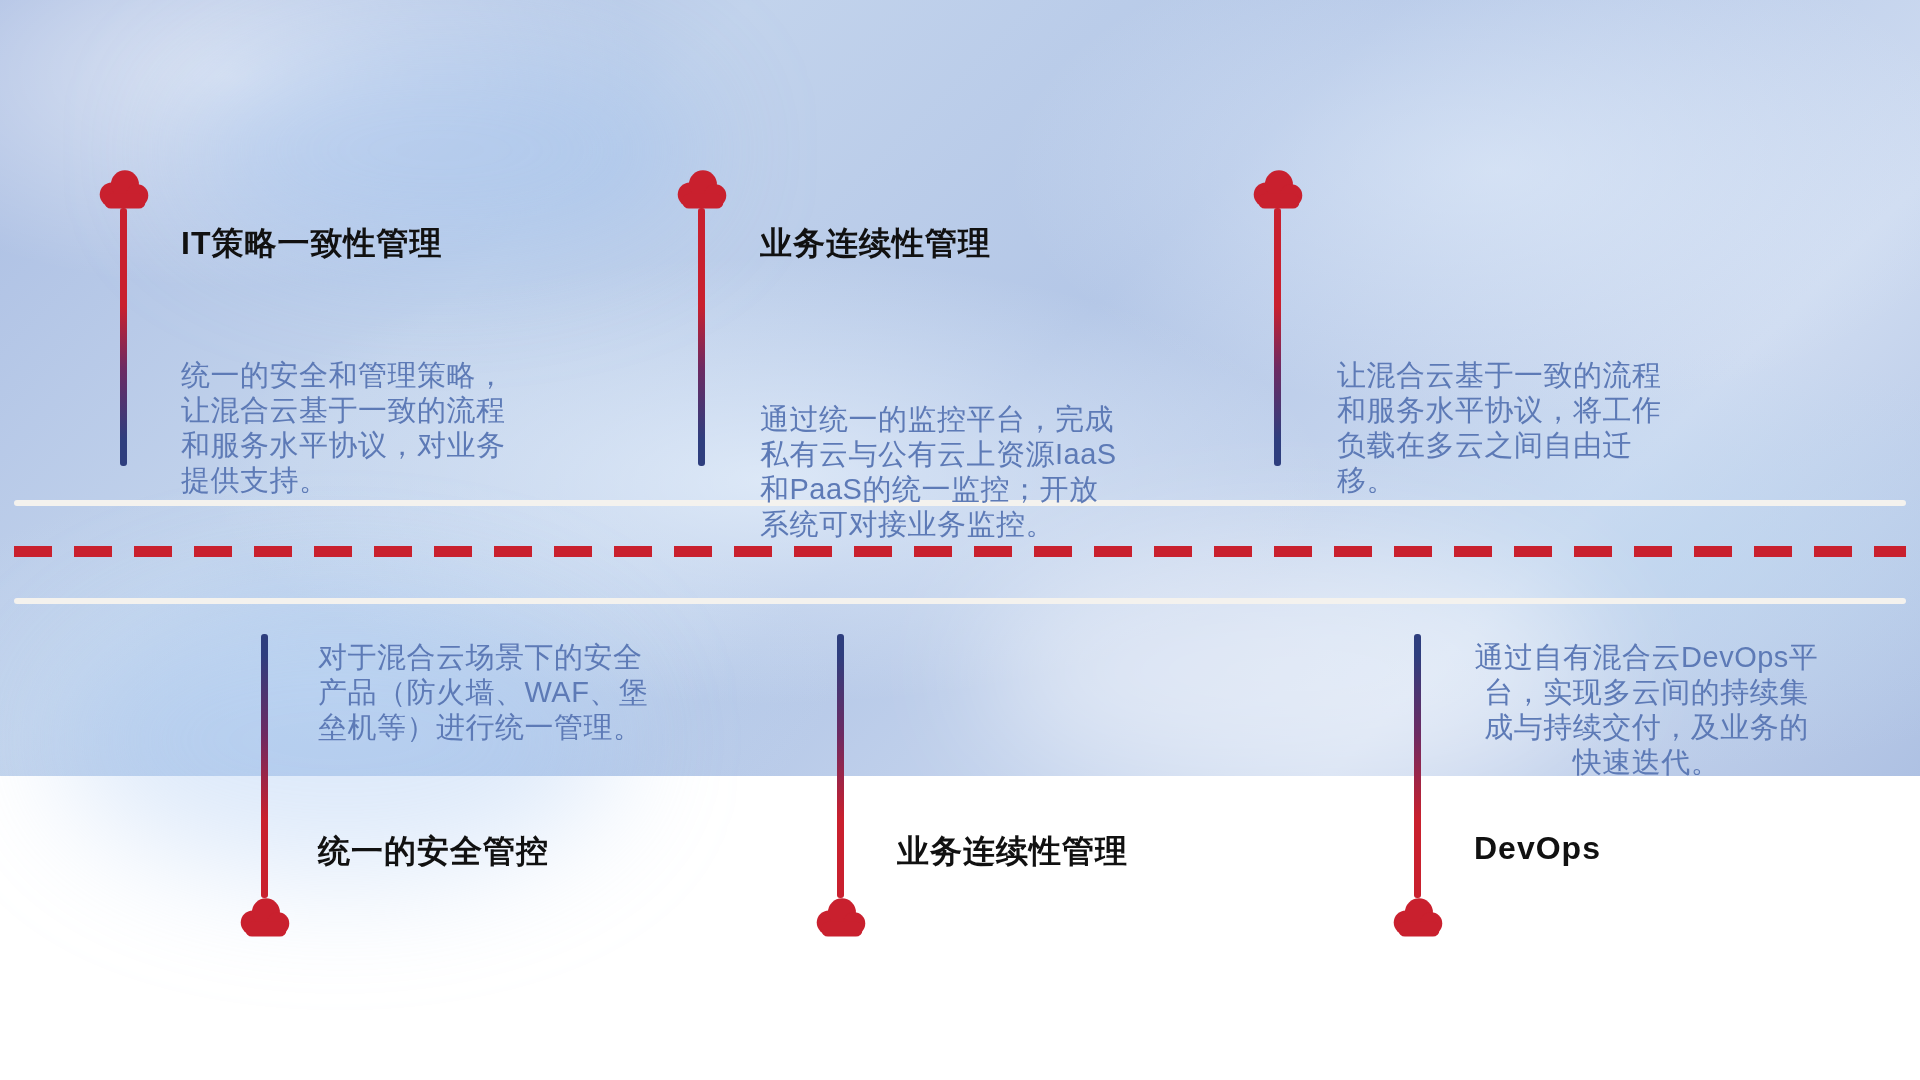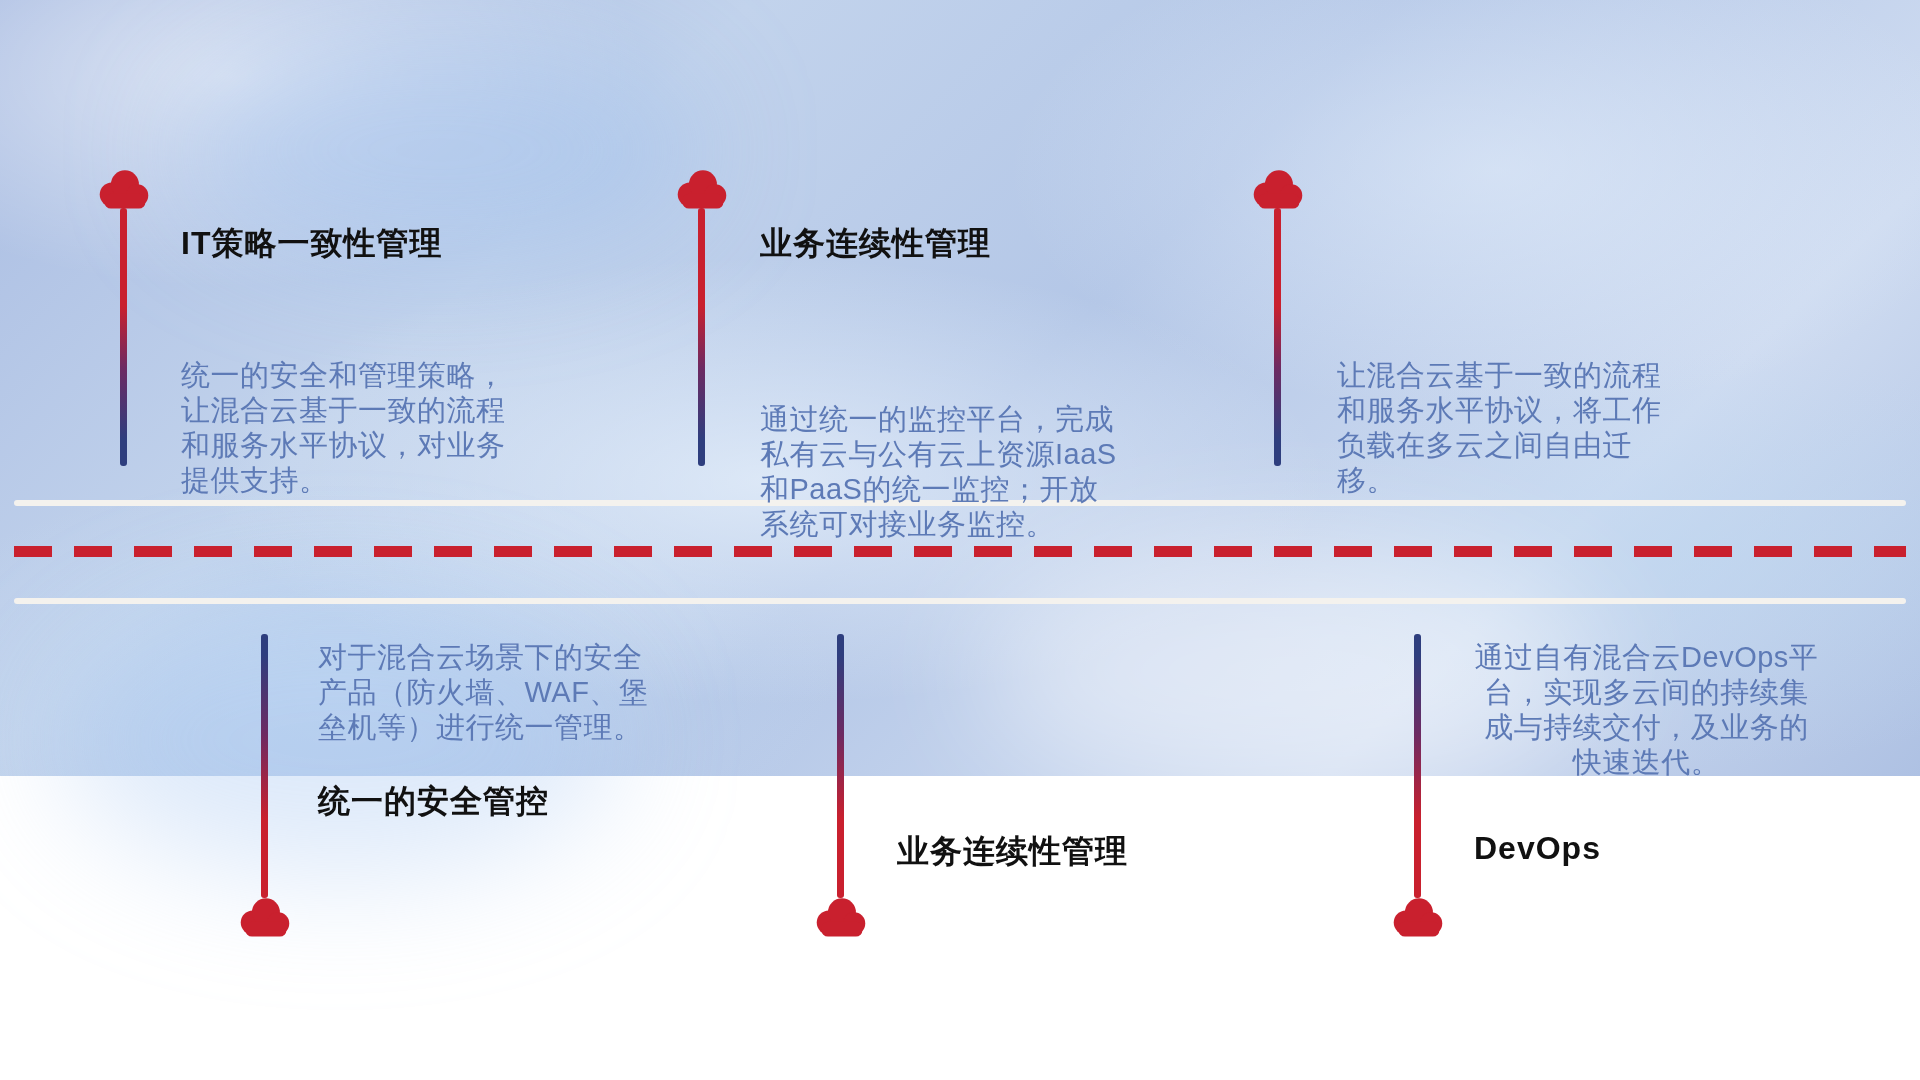--- a/index.html
+++ b/index.html
@@ -123,21 +123,21 @@
   
   .b1-line  { left: 261px;  top: 634px; height: 264px; }
   .b2-line  { left: 837px;  top: 634px; height: 264px; }
   .b3-line  { left: 1414px; top: 634px; height: 264px; }
   .b1-cloud { left: 237px;  top: 896px; }
   .b2-cloud { left: 813px;  top: 896px; }
   .b3-cloud { left: 1390px; top: 896px; }
   .b1-desc  { left: 318px;  top: 640px; width: 350px; }
   .b2-desc  { left: 897px;  top: 640px; width: 345px; }
   .b3-desc  { left: 1474px; top: 640px; width: 345px; text-align: center; }
-  .b1-title { left: 318px;  top: 780px; }
+  .b1-title { left: 318px;  top: 830px; }
   .b2-title { left: 897px;  top: 830px; }
   .b3-title { left: 1474px; top: 830px; }
 </style>
 </head>
 <body>
 
 <div class="canvas">
   <div class="soft-blob blob1"></div>
   <div class="soft-blob blob2"></div>
   <div class="soft-blob blob3"></div>

